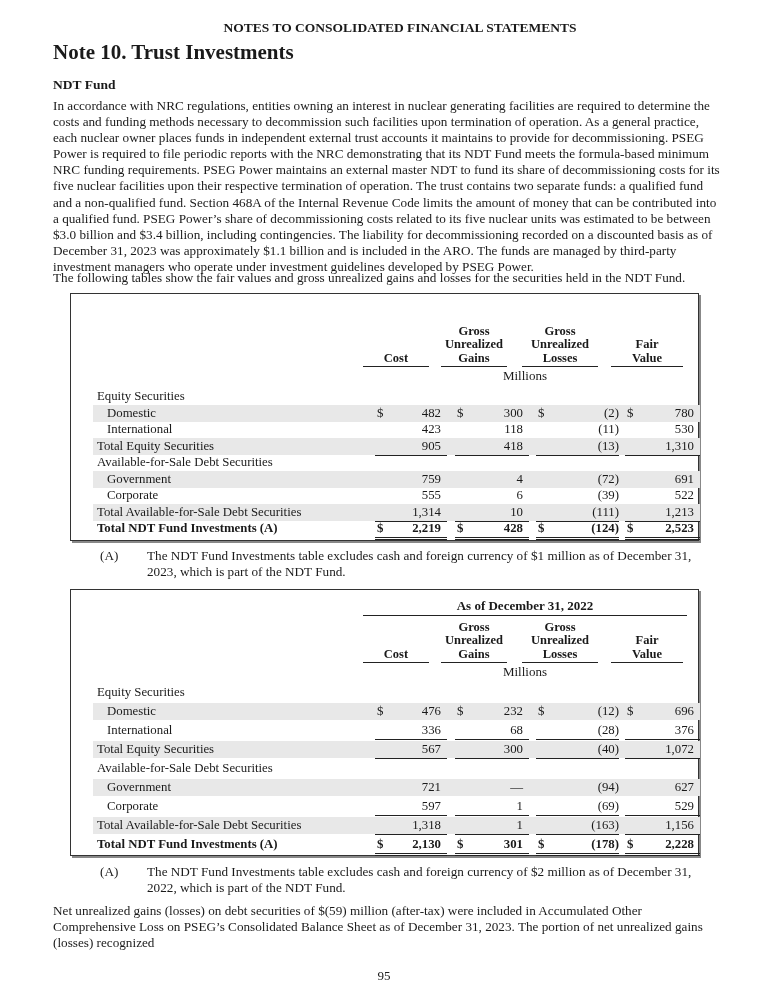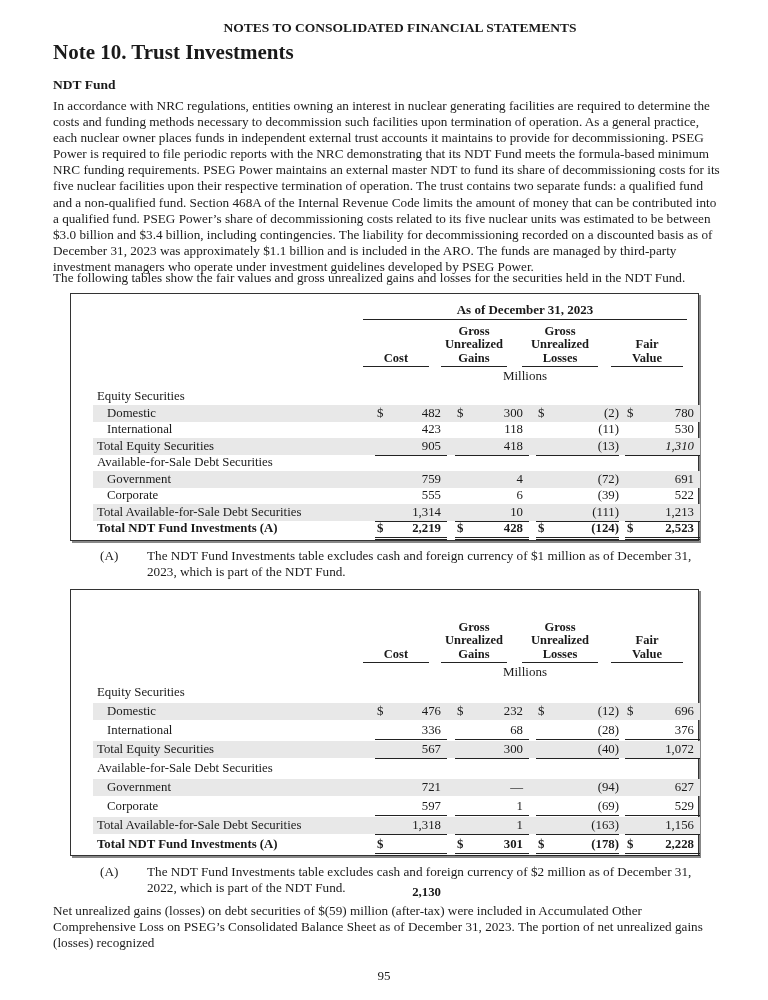--- a/index.html
+++ b/index.html
@@ -77,21 +77,20 @@
 </head>
 <body>
 
 <div class="page-header">NOTES TO CONSOLIDATED FINANCIAL STATEMENTS</div>
 <div class="note-title">Note 10. Trust Investments</div>
 <div class="section-title">NDT Fund</div>
 <div class="para para1">In accordance with NRC regulations, entities owning an interest in nuclear generating facilities are required to determine the costs and funding methods necessary to decommission such facilities upon termination of operation. As a general practice, each nuclear owner places funds in independent external trust accounts it maintains to provide for decommissioning. PSEG Power is required to file periodic reports with the NRC demonstrating that its NDT Fund meets the formula-based minimum NRC funding requirements. PSEG Power maintains an external master NDT to fund its share of decommissioning costs for its five nuclear facilities upon their respective termination of operation. The trust contains two separate funds: a qualified fund and a non-qualified fund. Section 468A of the Internal Revenue Code limits the amount of money that can be contributed into a qualified fund. PSEG Power’s share of decommissioning costs related to its five nuclear units was estimated to be between $3.0 billion and $3.4 billion, including contingencies. The liability for decommissioning recorded on a discounted basis as of December 31, 2023 was approximately $1.1 billion and is included in the ARO. The funds are managed by third-party investment managers who operate under investment guidelines developed by PSEG Power.</div>
 <div class="para para2">The following tables show the fair values and gross unrealized gains and losses for the securities held in the NDT Fund.</div>
 
 <div class="table-box box1">
-    <div class="hdr-period" style="top: 8px;">As of December 31, 2023</div>
     <div class="col-hdr" style="left: 292px; width: 66px; top: 29px; height: 42px;">
       <div>
         <div>Cost</div>
       </div>
     </div>
     <div class="col-hdr" style="left: 370px; width: 66px; top: 29px; height: 42px;">
       <div>
         <div>Gross</div>
         <div>Unrealized</div>
         <div>Gains</div>
@@ -152,21 +151,21 @@
       <span class="label">Total Equity Securities</span>
       <span class="cell u1" style="left: 282px; width: 72px;">
         <span class="val" style="right: 6px;">905</span>
       </span>
       <span class="cell u1" style="left: 362px; width: 74px;">
         <span class="val" style="right: 6px;">418</span>
       </span>
       <span class="cell u1" style="left: 443px; width: 83px;">
         <span class="val">(13)</span>
       </span>
-      <span class="cell u1" style="left: 532px; width: 75px; font-style: italic;">
+      <span class="cell u1" style="left: 532px; width: 75px;">
         <span class="val" style="right: 6px;">1,310</span>
       </span>
     </div>
     <div class="row" style="top: 160px;">
       <span class="label">Available-for-Sale Debt Securities</span>
     </div>
     <div class="row shaded" style="top: 176.5px;">
       <span class="label indent">Government</span>
       <span class="cell " style="left: 282px; width: 72px;">
         <span class="val" style="right: 6px;">759</span>
@@ -230,20 +229,21 @@
         <span class="val" style="right: 6px; text-align: center;">2,523</span>
       </span>
     </div>
   </div>
 <div class="footnote fn1">
   <span class="fn-mark">(A)</span>
   <span class="fn-text">The NDT Fund Investments table excludes cash and foreign currency of $1 million as of December 31, 2023, which is part of the NDT Fund.</span>
 </div>
 
 <div class="table-box box2">
+    <div class="hdr-period" style="top: 8px;">As of December 31, 2022</div>
     <div class="col-hdr" style="left: 292px; width: 66px; top: 29px; height: 42px;">
       <div>
         <div>Cost</div>
       </div>
     </div>
     <div class="col-hdr" style="left: 370px; width: 66px; top: 29px; height: 42px;">
       <div>
         <div>Gross</div>
         <div>Unrealized</div>
         <div>Gains</div>
@@ -360,21 +360,21 @@
         <span class="val">(163)</span>
       </span>
       <span class="cell u1" style="left: 532px; width: 75px;">
         <span class="val" style="right: 6px;">1,156</span>
       </span>
     </div>
     <div class="row" style="top: 246px;">
       <span class="label bold">Total NDT Fund Investments (A)</span>
       <span class="cell u2 bold" style="left: 282px; width: 72px;">
         <span class="dollar">$</span>
-        <span class="val" style="right: 6px; margin-top: 48px;">2,130</span>
+        <span class="val" style="right: 6px;">2,130</span>
       </span>
       <span class="cell u2 bold" style="left: 362px; width: 74px;">
         <span class="dollar">$</span>
         <span class="val" style="right: 6px;">301</span>
       </span>
       <span class="cell u2 bold" style="left: 443px; width: 83px;">
         <span class="dollar">$</span>
         <span class="val">(178)</span>
       </span>
       <span class="cell u2 bold" style="left: 532px; width: 75px;">

